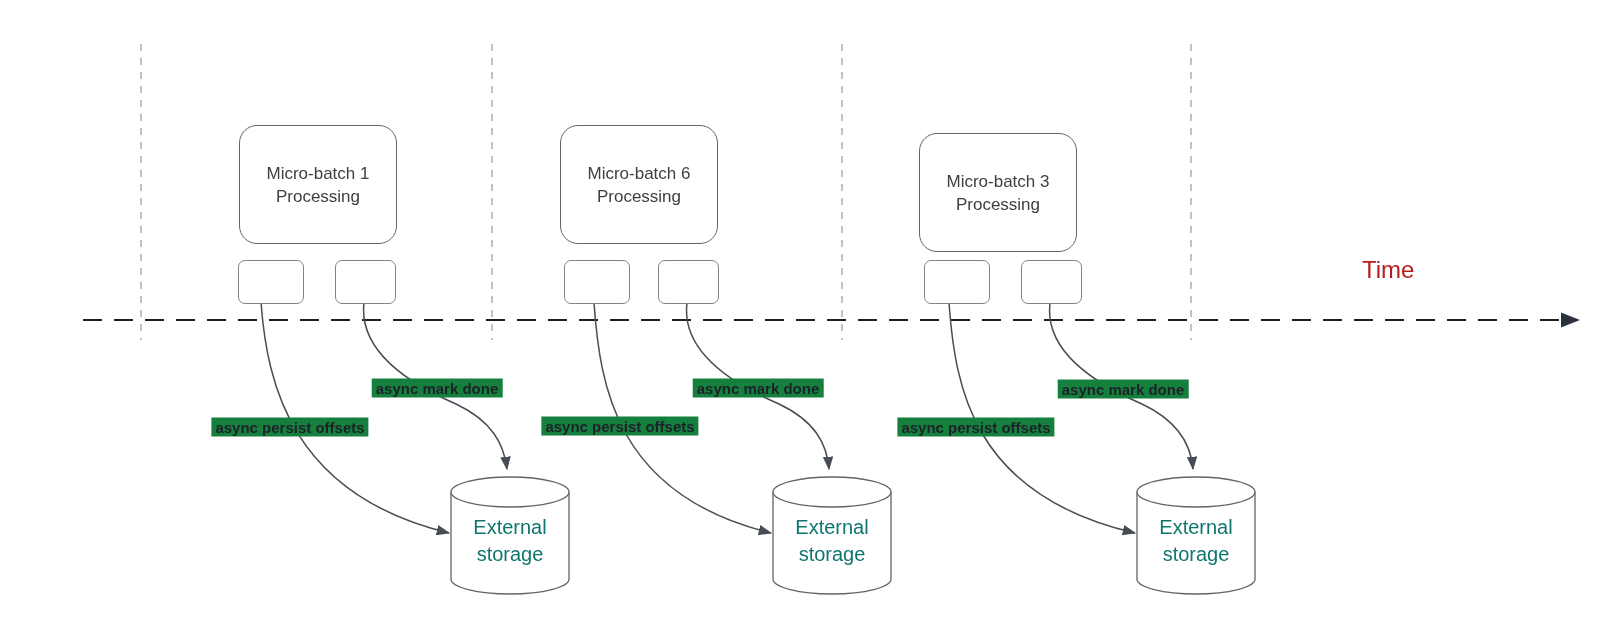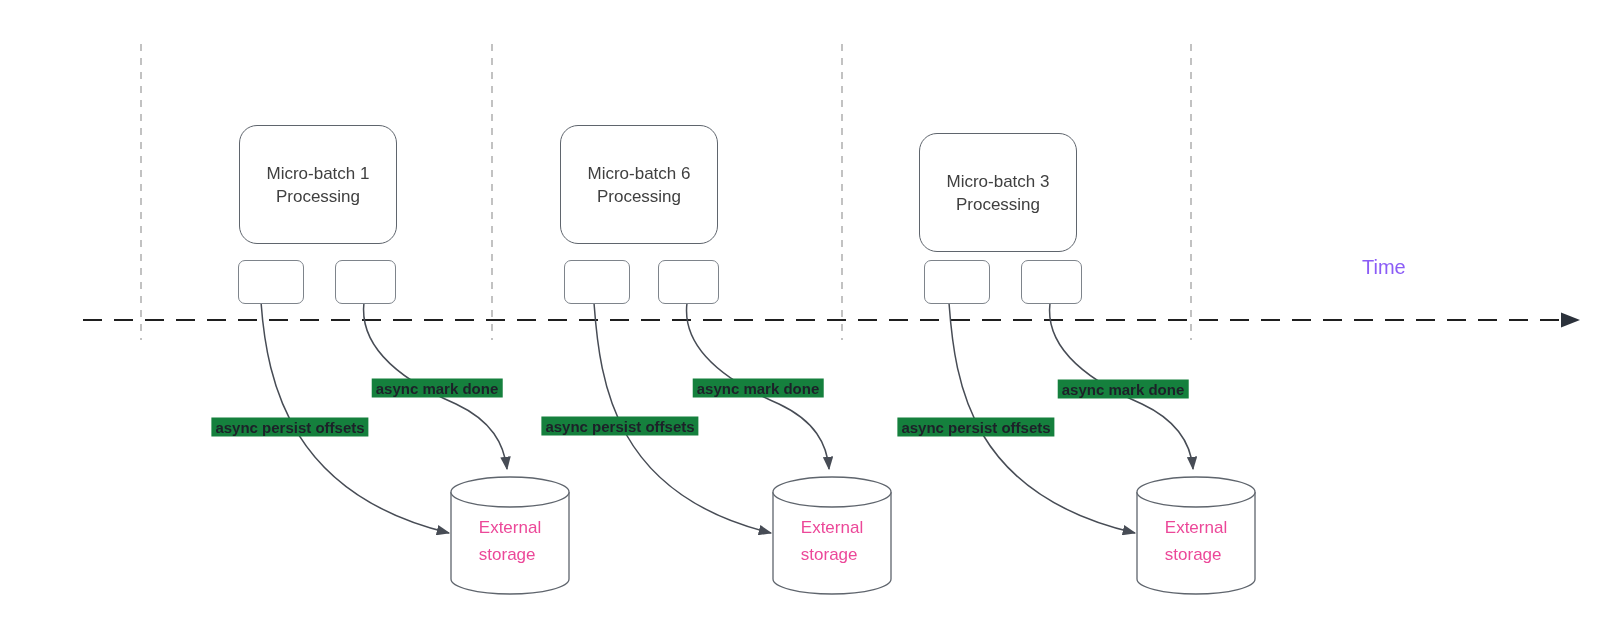--- a/index.html
+++ b/index.html
@@ -18,23 +18,23 @@
     position:absolute;height:42px;background:#fff;
     border:1px solid #7e848b;border-radius:7px;top:260px;
   }
   .edge-label{
     position:absolute;transform:translate(-50%,-50%);
     background:#15803d;font-weight:bold;font-size:15px;color:#1d2129;
     padding:1px 4px;white-space:nowrap;
   }
   .cyl-label{
     position:absolute;transform:translate(-50%,-50%);
-    font-size:17px;line-height:27px;color:#ec4899;white-space:nowrap;
+    font-size:20px;line-height:27px;color:#0f766e;text-align:center;white-space:nowrap;
   }
-  .time-label{position:absolute;font-size:20px;color:#8b5cf6;}
+  .time-label{position:absolute;font-size:24px;color:#b91c1c;}
 </style>
 </head>
 <body>
 
 <div class="canvas">
 
   <svg width="1600" height="642" viewBox="0 0 1600 642">
     <defs>
       <marker id="arrow" markerWidth="9" markerHeight="7" refX="8.2" refY="3.5" orient="auto">
         <path d="M0,0 L9,3.5 L0,7 Z" fill="#474c55"></path>

